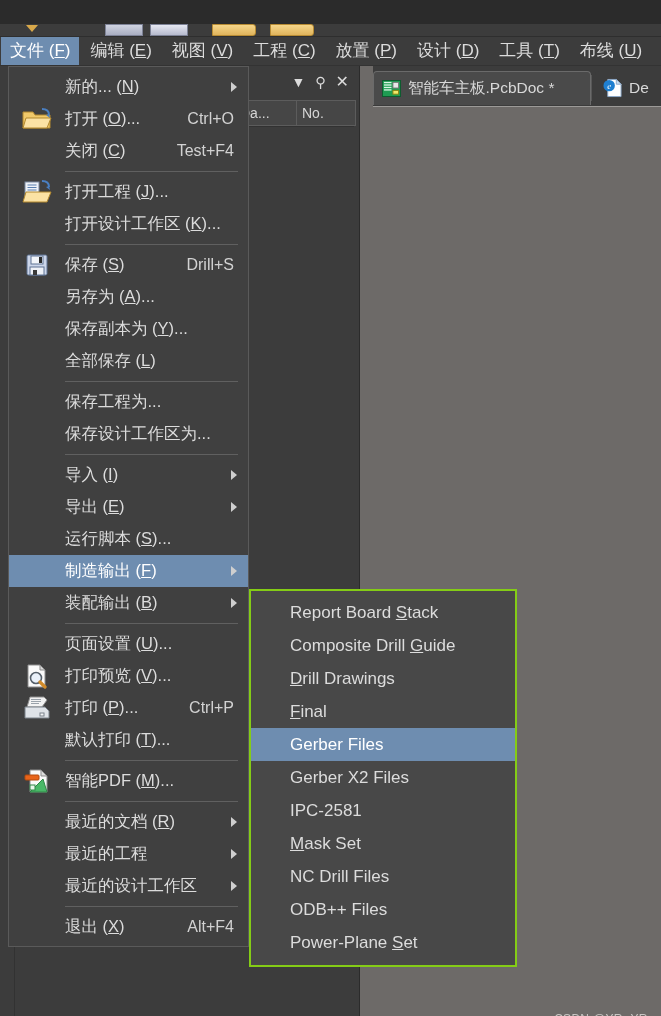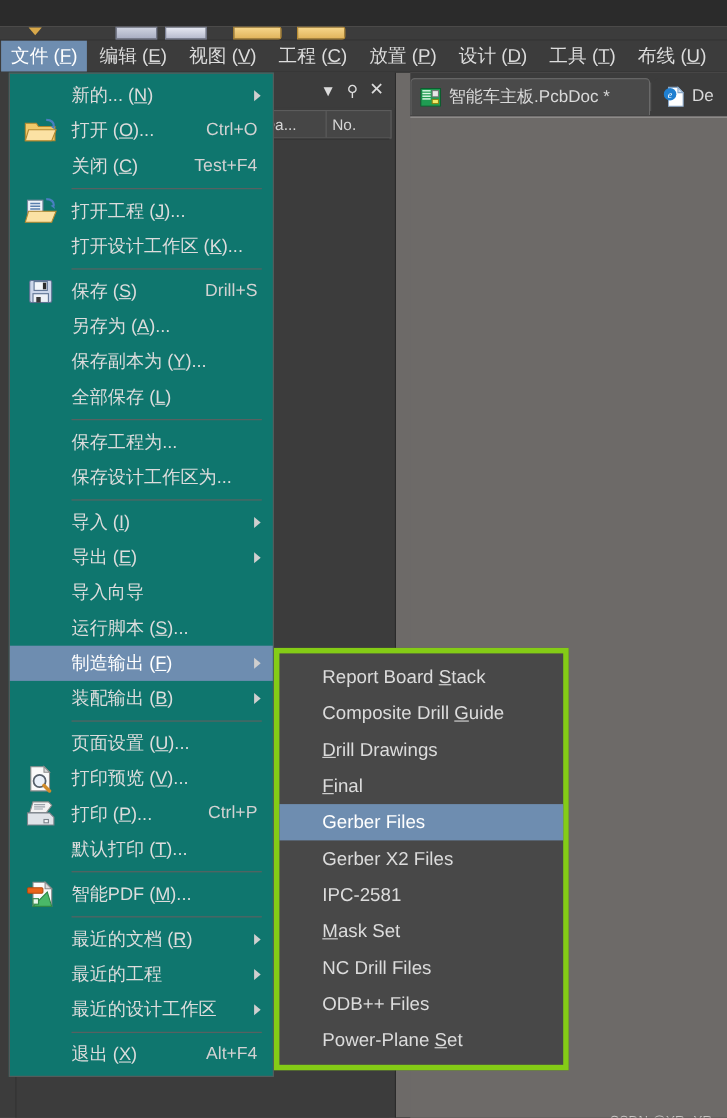--- a/index.html
+++ b/index.html
@@ -147,21 +147,21 @@
   }
 
   
   .pcb-ic { width: 19px; height: 17px; flex: 0 0 auto; }
   .ie-ic   { width: 19px; height: 20px; flex: 0 0 auto; }
 
   
   .dropdown {
     position: absolute; left: 8px; top: 42px;
     width: 241px;
-    background: #0f766e;
+    background: #404040;
     border: 1px solid #5a5a5a;
     padding: 4px 0 3px 0;
     z-index: 40;
   }
   .mrow {
     position: relative;
     display: flex; align-items: center;
     height: 32px;
     padding-left: 56px;
     padding-right: 12px;
@@ -192,21 +192,21 @@
     width: 40px; height: 28px;
     display: flex; align-items: center; justify-content: center;
   }
   .mrow u { text-decoration: underline; }
 
   
   .submenu {
     position: absolute; left: 249px; top: 565px;
     width: 268px;
     background: #484848;
-    border: 5px solid #84cc16;
+    border: 2px solid #84cc16;
     padding: 5px 0 6px 0;
     z-index: 50;
   }
   .srow {
     display: flex; align-items: center;
     height: 33px;
     padding-left: 39px;
     color: #dcdcdc;
     font-size: 17px;
     white-space: nowrap;
@@ -362,23 +362,20 @@
       <div class="msep"></div>
       <div class="mrow">
         <span class="mlabel">导入 (<u>I</u>)</span>
         <span class="marrow"></span>
       </div>
       <div class="mrow">
         <span class="mlabel">导出 (<u>E</u>)</span>
         <span class="marrow"></span>
       </div>
       <div class="mrow">
-        <span class="mlabel">导入向导</span>
-      </div>
-      <div class="mrow">
         <span class="mlabel">运行脚本 (<u>S</u>)...</span>
       </div>
       <div class="mrow hl">
         <span class="mlabel">制造输出 (<u>F</u>)</span>
         <span class="marrow"></span>
       </div>
       <div class="mrow">
         <span class="mlabel">装配输出 (<u>B</u>)</span>
         <span class="marrow"></span>
       </div>

